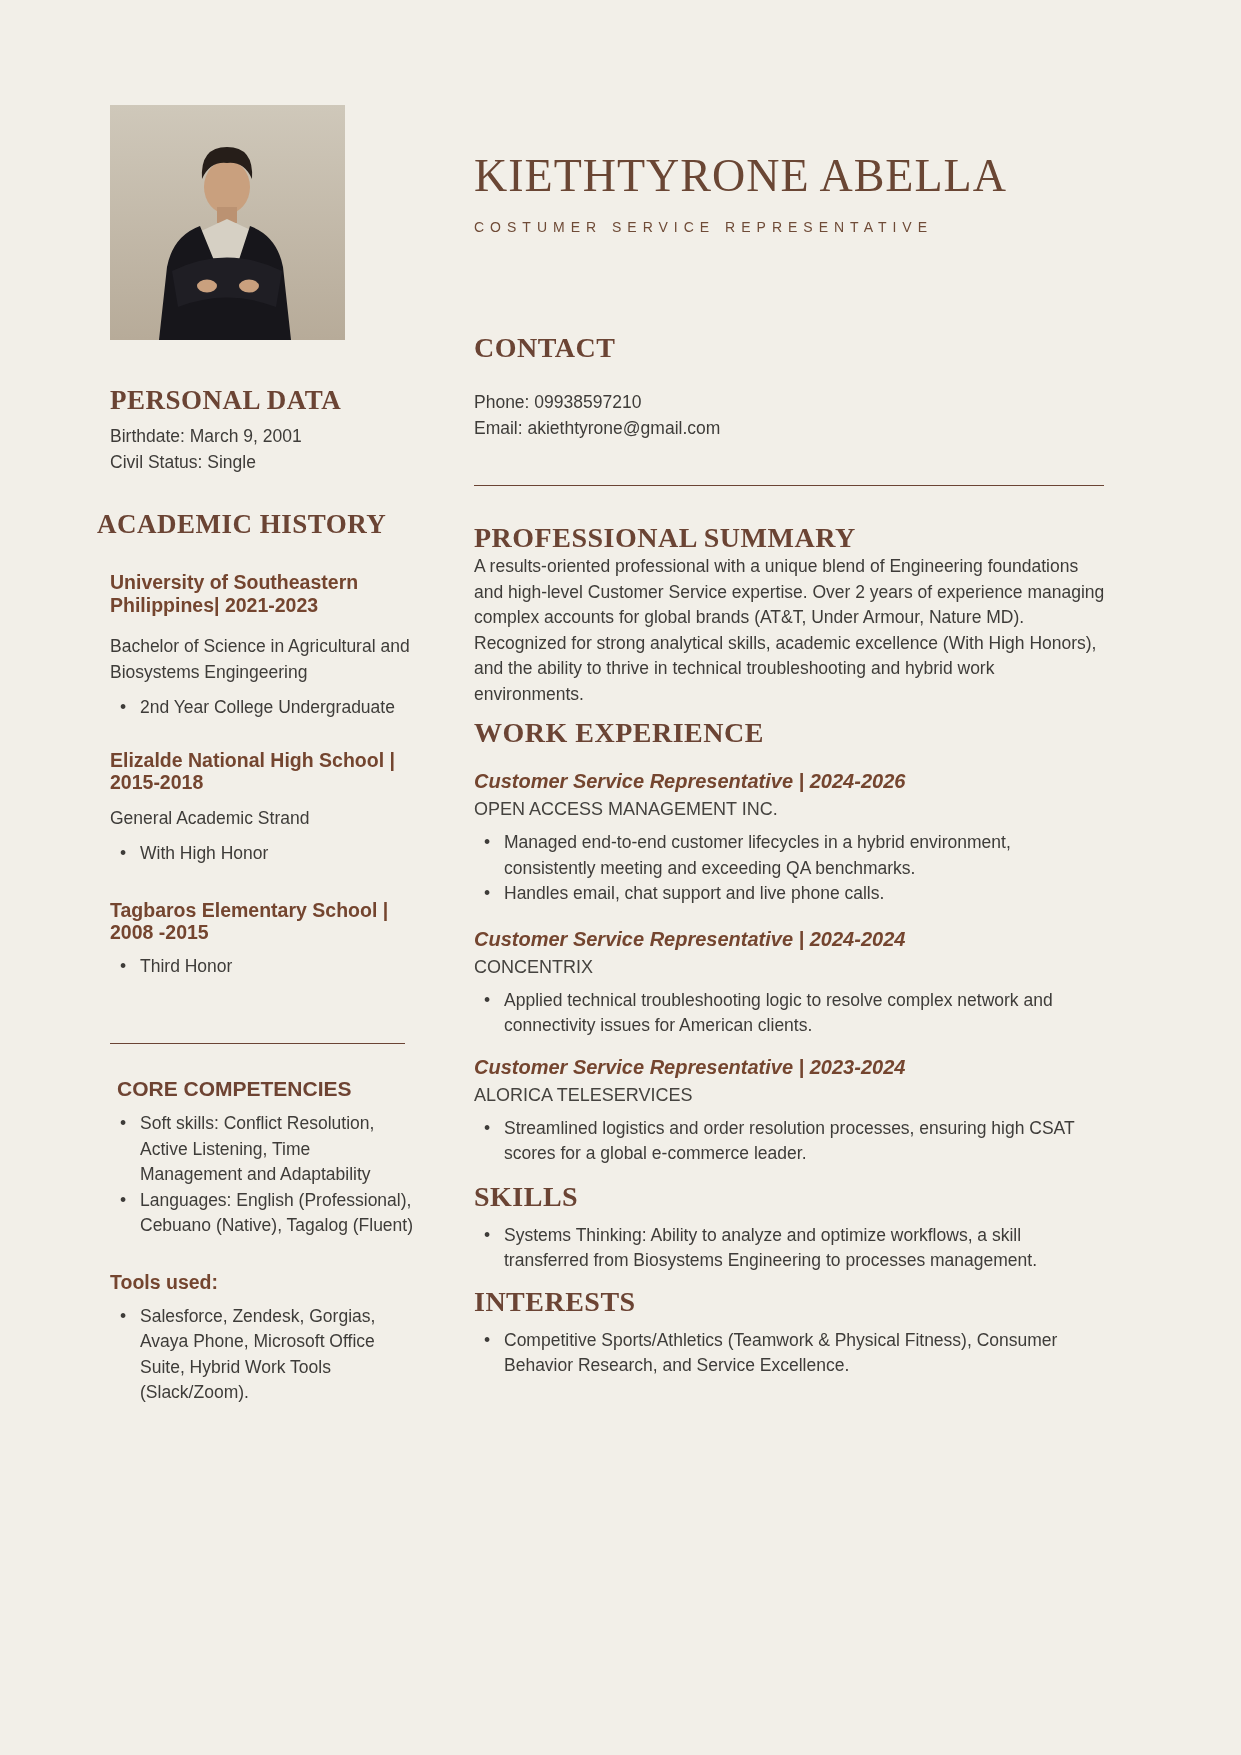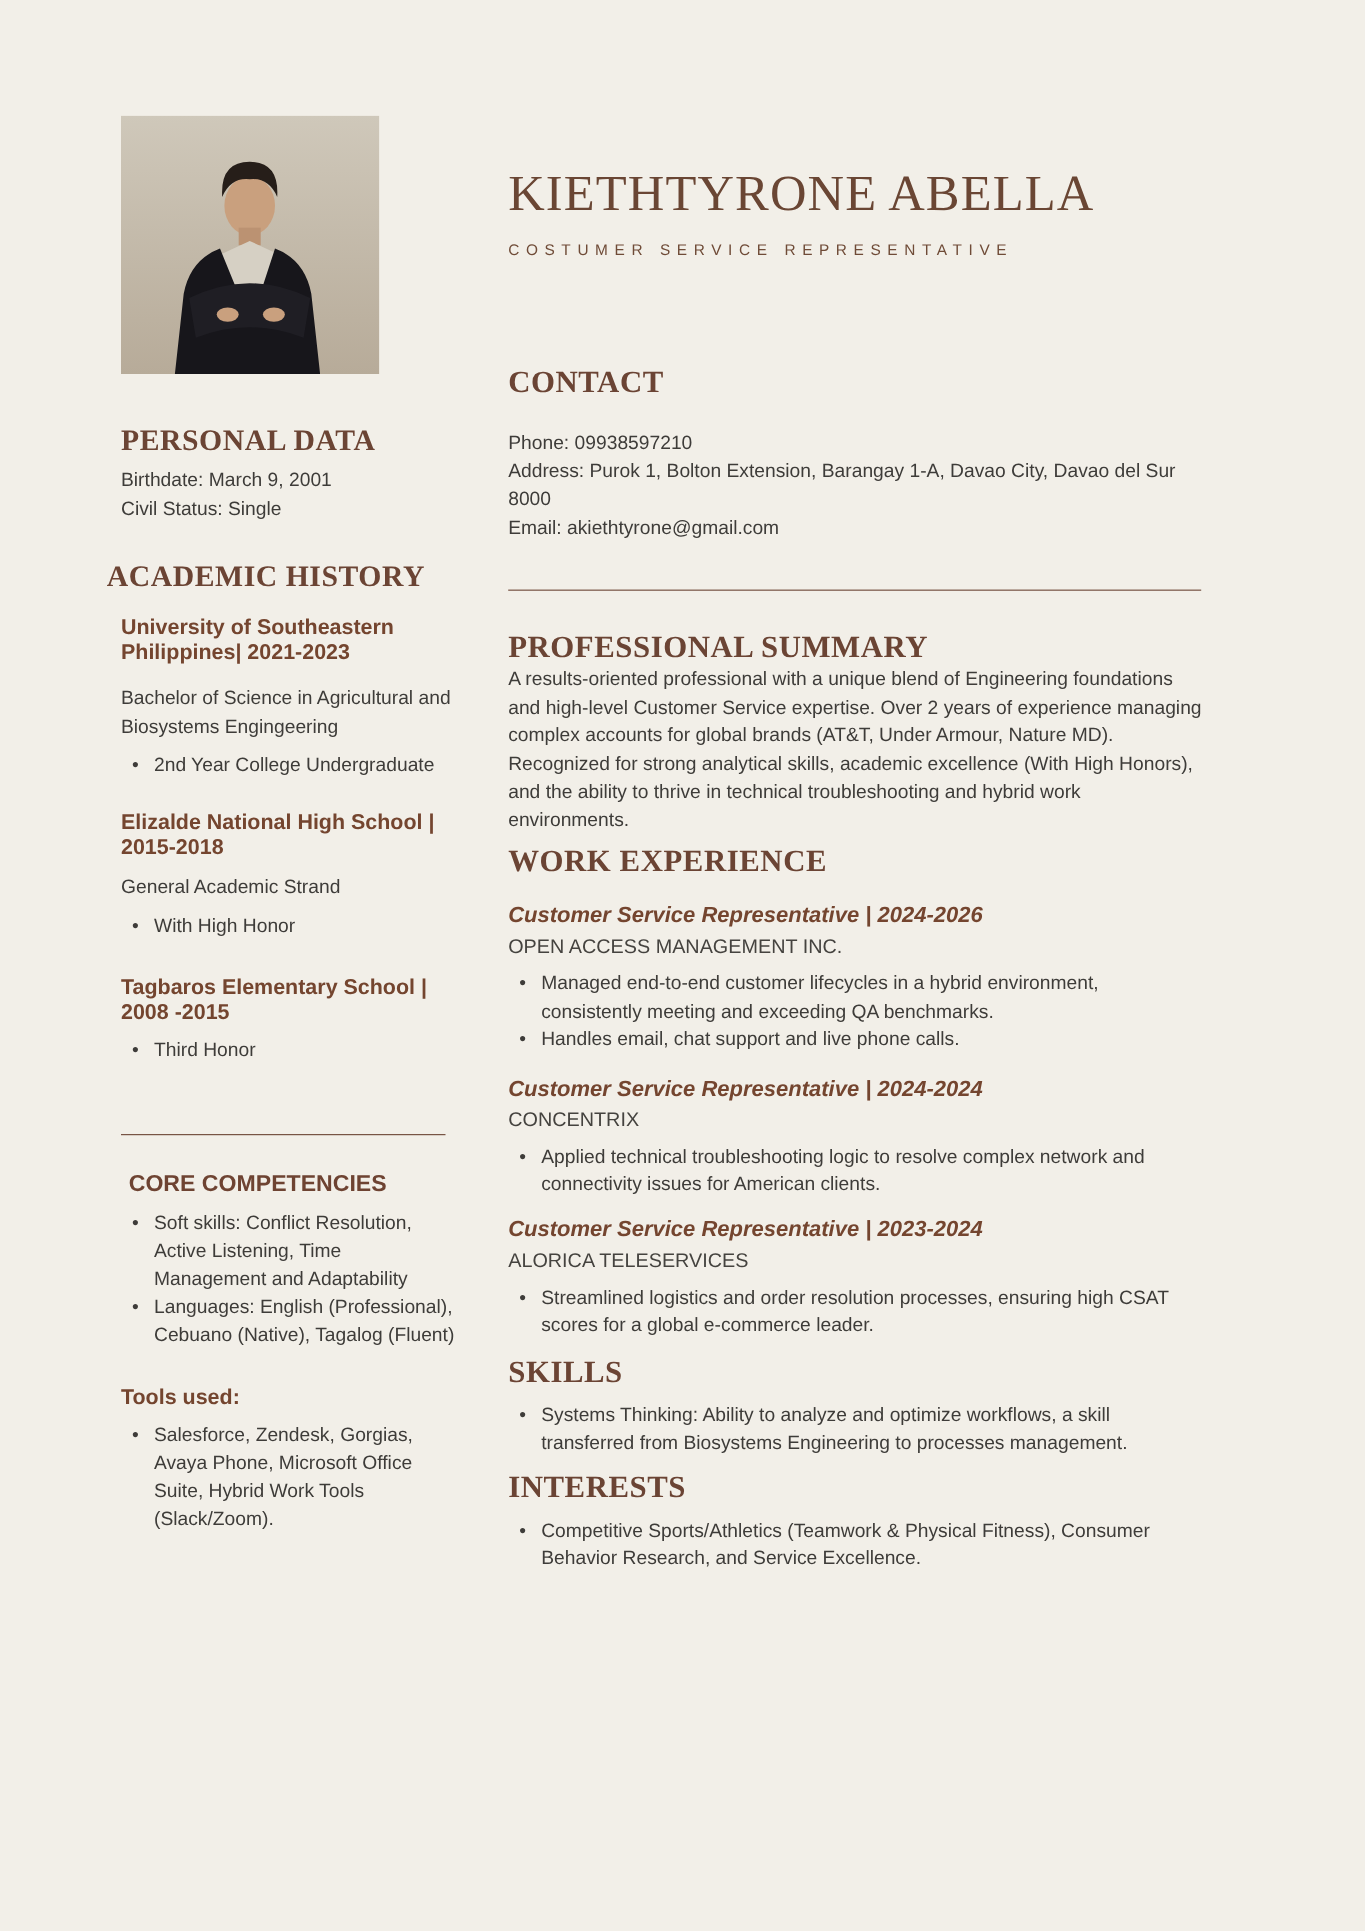--- a/index.html
+++ b/index.html
@@ -29,21 +29,21 @@
     font-family:"Liberation Serif", serif;
     font-weight:bold;
     color:#6b4434;
     letter-spacing:0.5px;
   }
   .left-col .serif-head { font-size:27px; line-height:30px; }
   .pad-l { padding-left:13px; }
   .plain-lines { margin-top:9px; font-size:17.5px; line-height:25.5px; color:#3e3c39; }
   .acad-head { margin-top:34px; }
   .entry-title {
-    margin-top:20px;
+    margin-top:32px;
     font-size:19.5px; line-height:22.5px;
     font-weight:bold; color:#74452f;
   }
   .entry-sub { margin-top:18px; font-size:17.5px; line-height:25.5px; }
   ul.bullets { list-style:none; margin-top:10px; }
   ul.bullets li {
     position:relative; padding-left:30px;
     font-size:17.5px; line-height:25.5px; color:#3e3c39;
   }
   ul.bullets li::before {
@@ -68,21 +68,21 @@
   .core-list { margin-top:40px; }
   .tools-head {
     margin-top:32px; padding-left:13px;
     font-size:19.5px; line-height:23px;
     font-weight:bold; color:#74452f;
   }
   .tools-list { margin-top:8px; padding-left:13px; }
 
   
   .right-col {
-    position:absolute; left:462px; top:128px; width:632px;
+    position:absolute; left:474px; top:128px; width:632px;
   }
   .name {
     padding-top:22px;
     font-family:"Liberation Serif", serif;
     font-weight:normal;
     font-size:46px; line-height:52px;
     color:#6a4634; letter-spacing:1px;
     white-space:nowrap;
   }
   .job-title-top {
@@ -185,21 +185,20 @@
   </div>
 
   <div class="right-col">
 
     <div class="name">KIETHTYRONE ABELLA</div>
     <div class="job-title-top">COSTUMER SERVICE REPRESENTATIVE</div>
 
     <div class="serif-head contact-head">CONTACT</div>
     <div class="contact-block">
       <div>Phone: 09938597210</div>
-      <div>Address: Purok 1, Bolton Extension, Barangay 1-A, Davao City, Davao del Sur 8000</div>
       <div>Email: akiethtyrone@gmail.com</div>
     </div>
 
     <div class="divider-right"></div>
 
     <div class="serif-head ps-head">PROFESSIONAL SUMMARY</div>
     <div class="ps-text">A results-oriented professional with a unique blend of Engineering foundations and high-level Customer Service expertise. Over 2 years of experience managing complex accounts for global brands (AT&amp;T, Under Armour, Nature MD). Recognized for strong analytical skills, academic excellence (With High Honors), and the ability to thrive in technical troubleshooting and hybrid work environments.</div>
 
     <div class="serif-head we-head">WORK EXPERIENCE</div>
 

